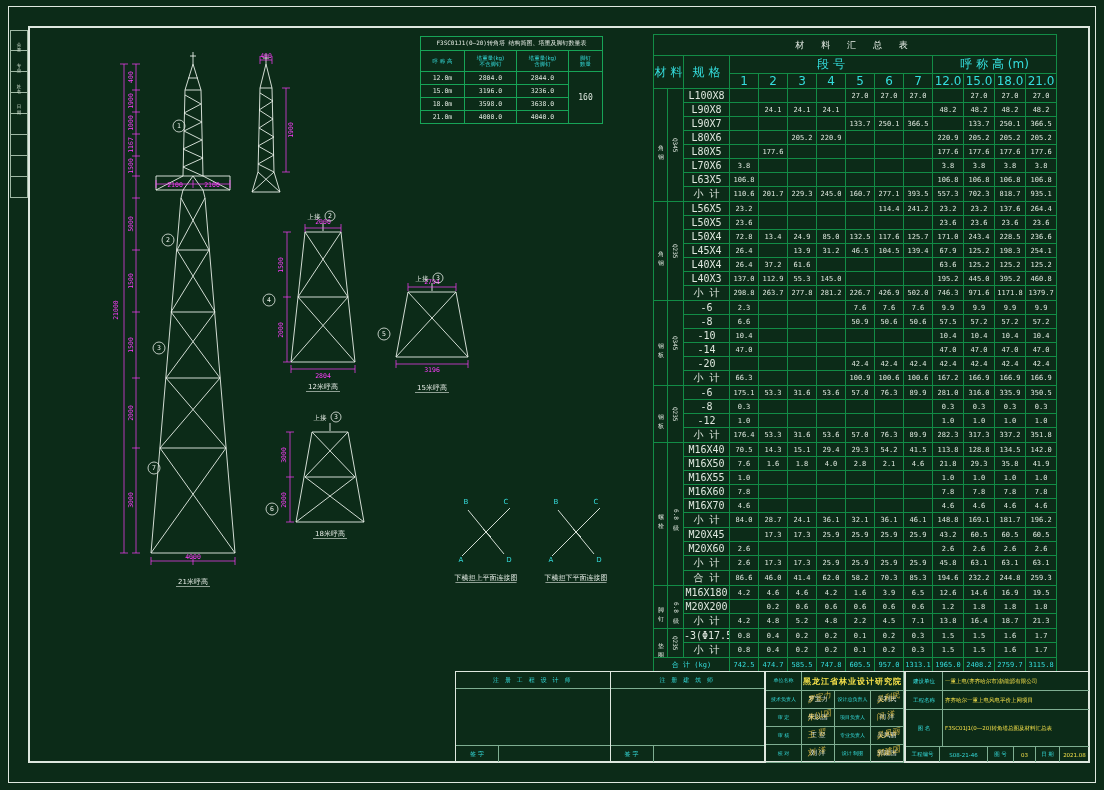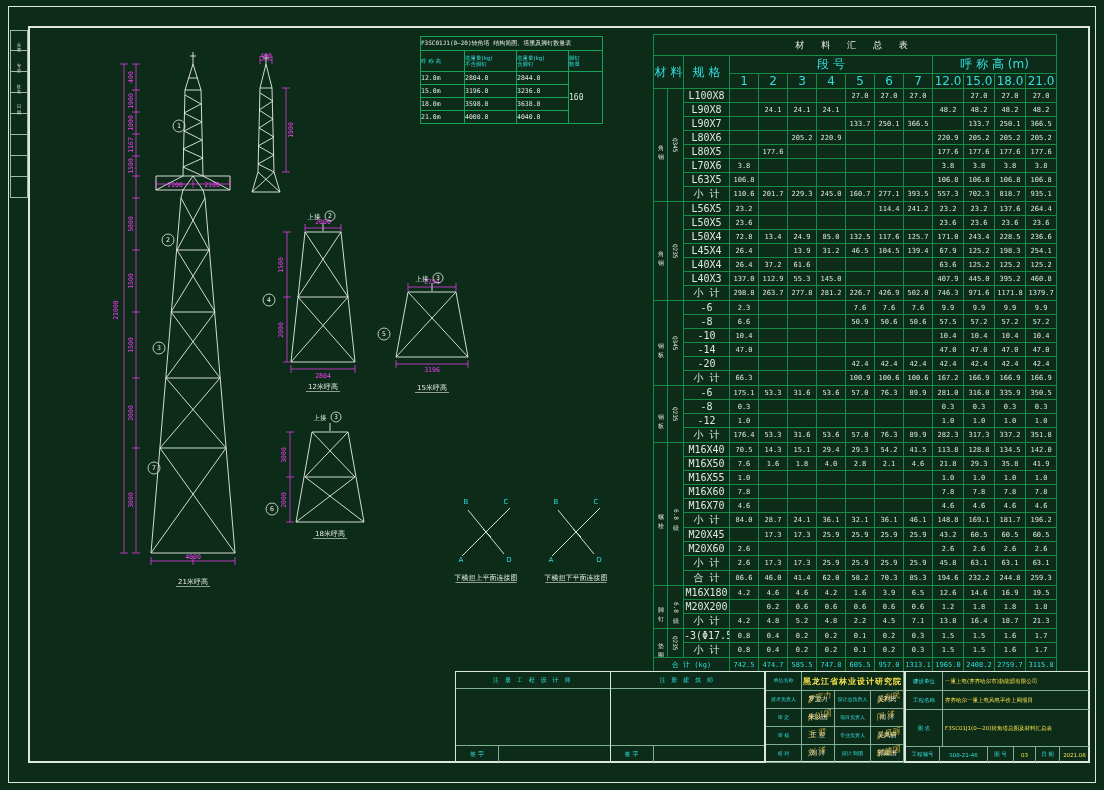--- a/index.html
+++ b/index.html
@@ -10,21 +10,21 @@
   .inner-frame{left:28px;top:26px;width:1062px;height:737px;border:2px solid #dfe8df}
 
   #signoff{left:10px;top:30px;width:18px;display:flex;flex-direction:column}
   .so-cell{height:21px;border:1px solid #9fb8a4;border-top:none;writing-mode:vertical-rl;
            text-orientation:upright;font-size:4.5px;color:#cfe0cf;display:flex;
            align-items:center;justify-content:center;box-sizing:border-box}
   .so-cell:first-child{border-top:1px solid #9fb8a4}
 
   table{border-collapse:collapse;table-layout:fixed}
   #height-table{left:420px;top:36px;width:182px}
-  #height-table td{border:1px solid #17a457;color:#dfe8df;font-size:6.5px;text-align:left;
+  #height-table td{border:1px solid #17a457;color:#dfe8df;font-size:6.5px;text-align:center;
        padding:0;height:12px;font-family:"DejaVu Sans Mono",monospace;overflow:hidden}
   #height-table td.ht-title{font-size:6px;white-space:nowrap;color:#e8efe8;height:13px}
   #height-table tr.ht-head td{font-size:5.5px;color:#35dede;white-space:pre-line;height:20px;line-height:1.15;font-family:"DejaVu Sans",sans-serif}
   #height-table td.ht-merge{font-size:8px}
 
   #materials-table{left:653px;top:34px;width:361px}
   #materials-table td{border:1px solid #128c46;color:#dfe8df;font-size:7px;text-align:center;
        padding:0;height:13px;font-family:"DejaVu Sans Mono",monospace;overflow:hidden;white-space:nowrap}
   #materials-table td.mt-title{font-size:9px;letter-spacing:7px;color:#e8efe8;height:20px;font-family:"DejaVu Sans",sans-serif}
   #materials-table tr.mt-head td{color:#35dede;font-size:12px;font-family:"DejaVu Sans",sans-serif}
@@ -490,21 +490,21 @@
         </tr>
         <tr class="mt-row">
           <td class="mt-spec">L40X3</td>
           <td>137.0</td>
           <td>112.9</td>
           <td>55.3</td>
           <td>145.0</td>
           <td></td>
           <td></td>
           <td></td>
-          <td>407.9</td>
+          <td>195.2</td>
           <td>445.0</td>
           <td>395.2</td>
           <td>460.8</td>
         </tr>
         <tr class="mt-sub">
           <td class="mt-spec">小 计</td>
           <td>298.8</td>
           <td>263.7</td>
           <td>277.8</td>
           <td>281.2</td>

